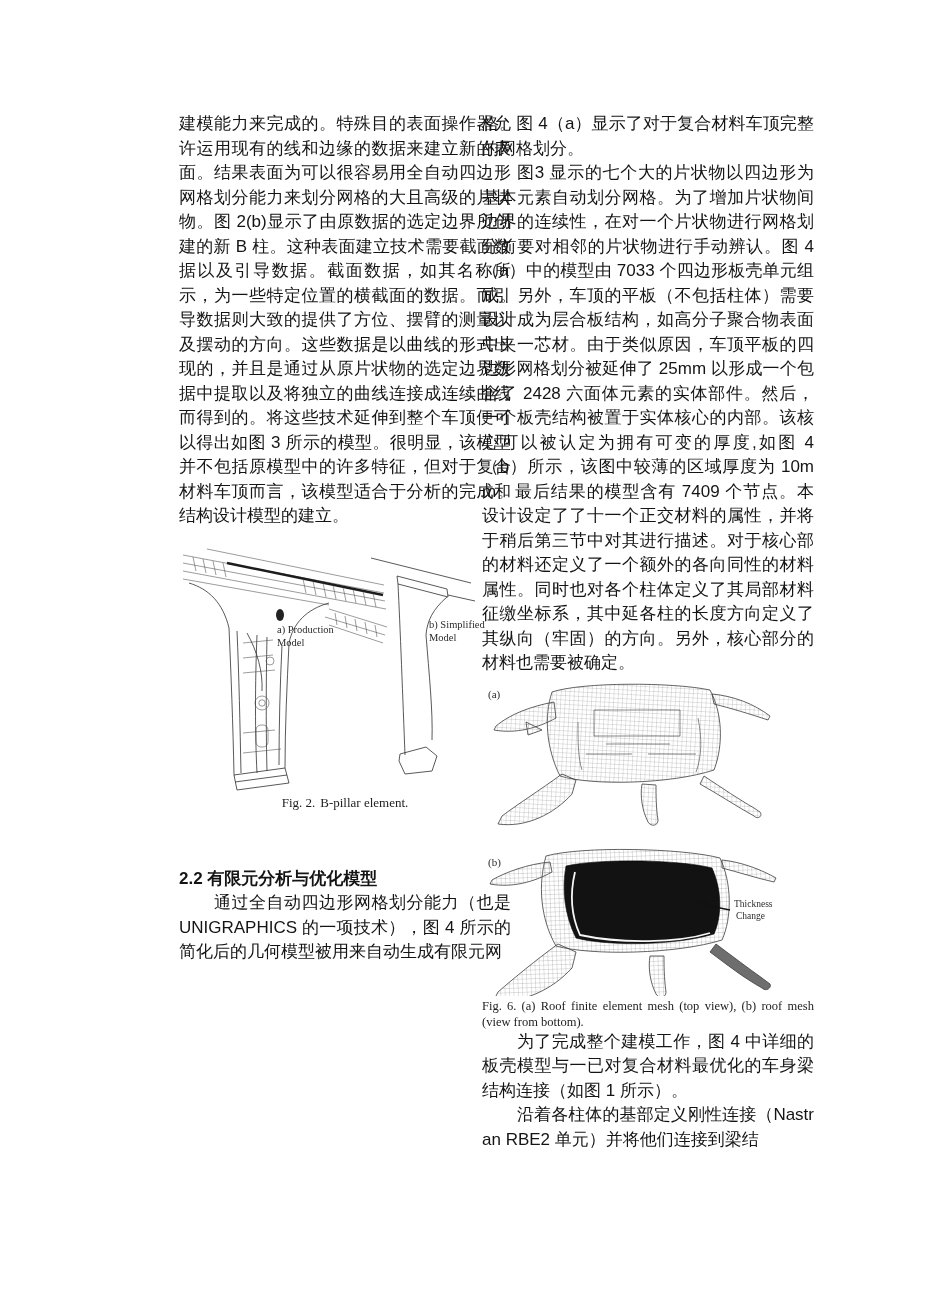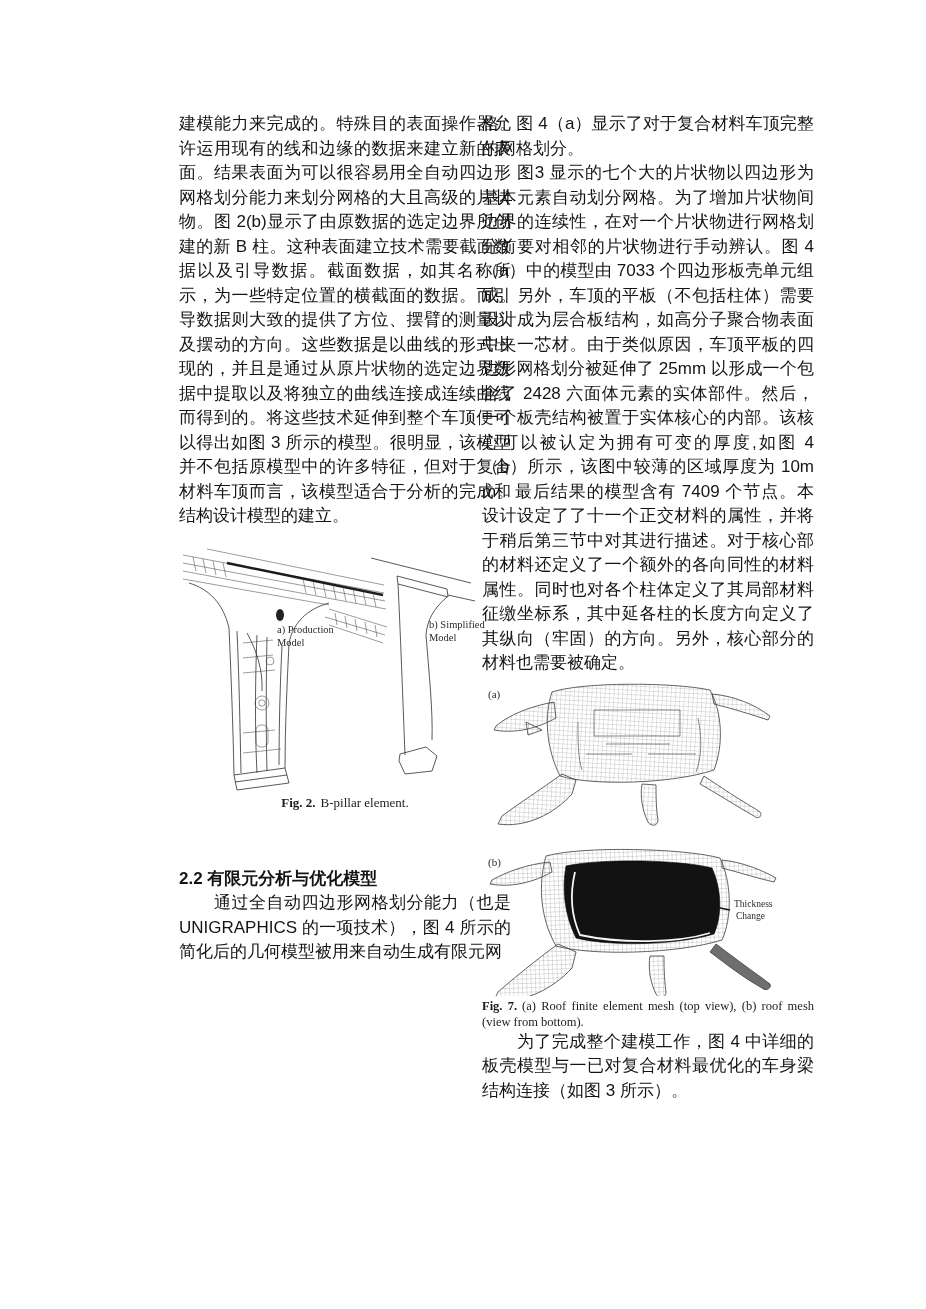--- a/index.html
+++ b/index.html
@@ -11,21 +11,21 @@
   p.para{font-size:17px;line-height:24.5px;text-align:justify;margin:0;
          word-break:break-all;}
   p.indent{text-indent:35px;}
   .heading{font-size:17px;line-height:24.5px;margin:56px 0 0 0;font-weight:700;}
   .mt26{margin-top:26px;}
   .mt24{margin-top:24px;}
   .mt10{margin-top:10px;}
   .fig{display:block;}
   .fig-caption{font-family:"Liberation Serif",serif;font-size:13px;line-height:16px;
                text-align:center;margin:2px 0 0 0;color:#1c1c1c;}
-  .fig-caption .cap-label{font-weight:700;}
+  .fig-caption .cap-label{font-weight:400;}
   .fig-caption .cap-text{margin-left:5px;}
   .fig-caption-left{text-align:justify;font-size:12.5px;}
   svg text{font-family:"Liberation Serif",serif;fill:#2a2a2a;}
   .wire{fill:none;stroke:#2e2e2e;stroke-width:0.8;}
   .wire-thin{fill:none;stroke:#4a4a4a;stroke-width:0.55;}
   .mesh-shape{stroke:#3c3c3c;stroke-width:0.8;}
 </style>
 </head>
 <body>
 
@@ -151,21 +151,22 @@
         <path d="M93,24 C88,45 88,65 98,87 C140,96 195,95 228,85" fill="none" stroke="#f5f5f5" stroke-width="1.8"></path>
 
         <g>
           <path d="M248,62 L218,56" stroke="#111" stroke-width="1.3" fill="none"></path>
           <polygon points="214,55 226,52 224,60" fill="#111"></polygon>
           <text x="252" y="59" font-size="9.5">Thickness</text>
           <text x="254" y="71" font-size="9.5">Change</text>
         </g>
       </svg>
       <p class="fig-caption fig-caption-left">
-        <span class="cap-label">Fig. 7.</span><span class="cap-text">(a) Roof finite element mesh (top view), (b) roof mesh (view from bottom).</span>
+        <span class="cap-label">Fig. 6.</span><span class="cap-text">(a) Roof finite element mesh (top view), (b) roof mesh (view from bottom).</span>
       </p>
     </div>
 
-    <p class="para indent mt10">为了完成整个建模工作，图 4 中详细的板壳模型与一已对复合材料最优化的车身梁结构连接（如图 3 所示）。</p>
+    <p class="para indent mt10">为了完成整个建模工作，图 4 中详细的板壳模型与一已对复合材料最优化的车身梁结构连接（如图 1 所示）。</p>
 
+    <p class="para indent mt24">沿着各柱体的基部定义刚性连接（Nastran RBE2 单元）并将他们连接到梁结</p>
   </div>
 
 </div>
 
 </body></html>

